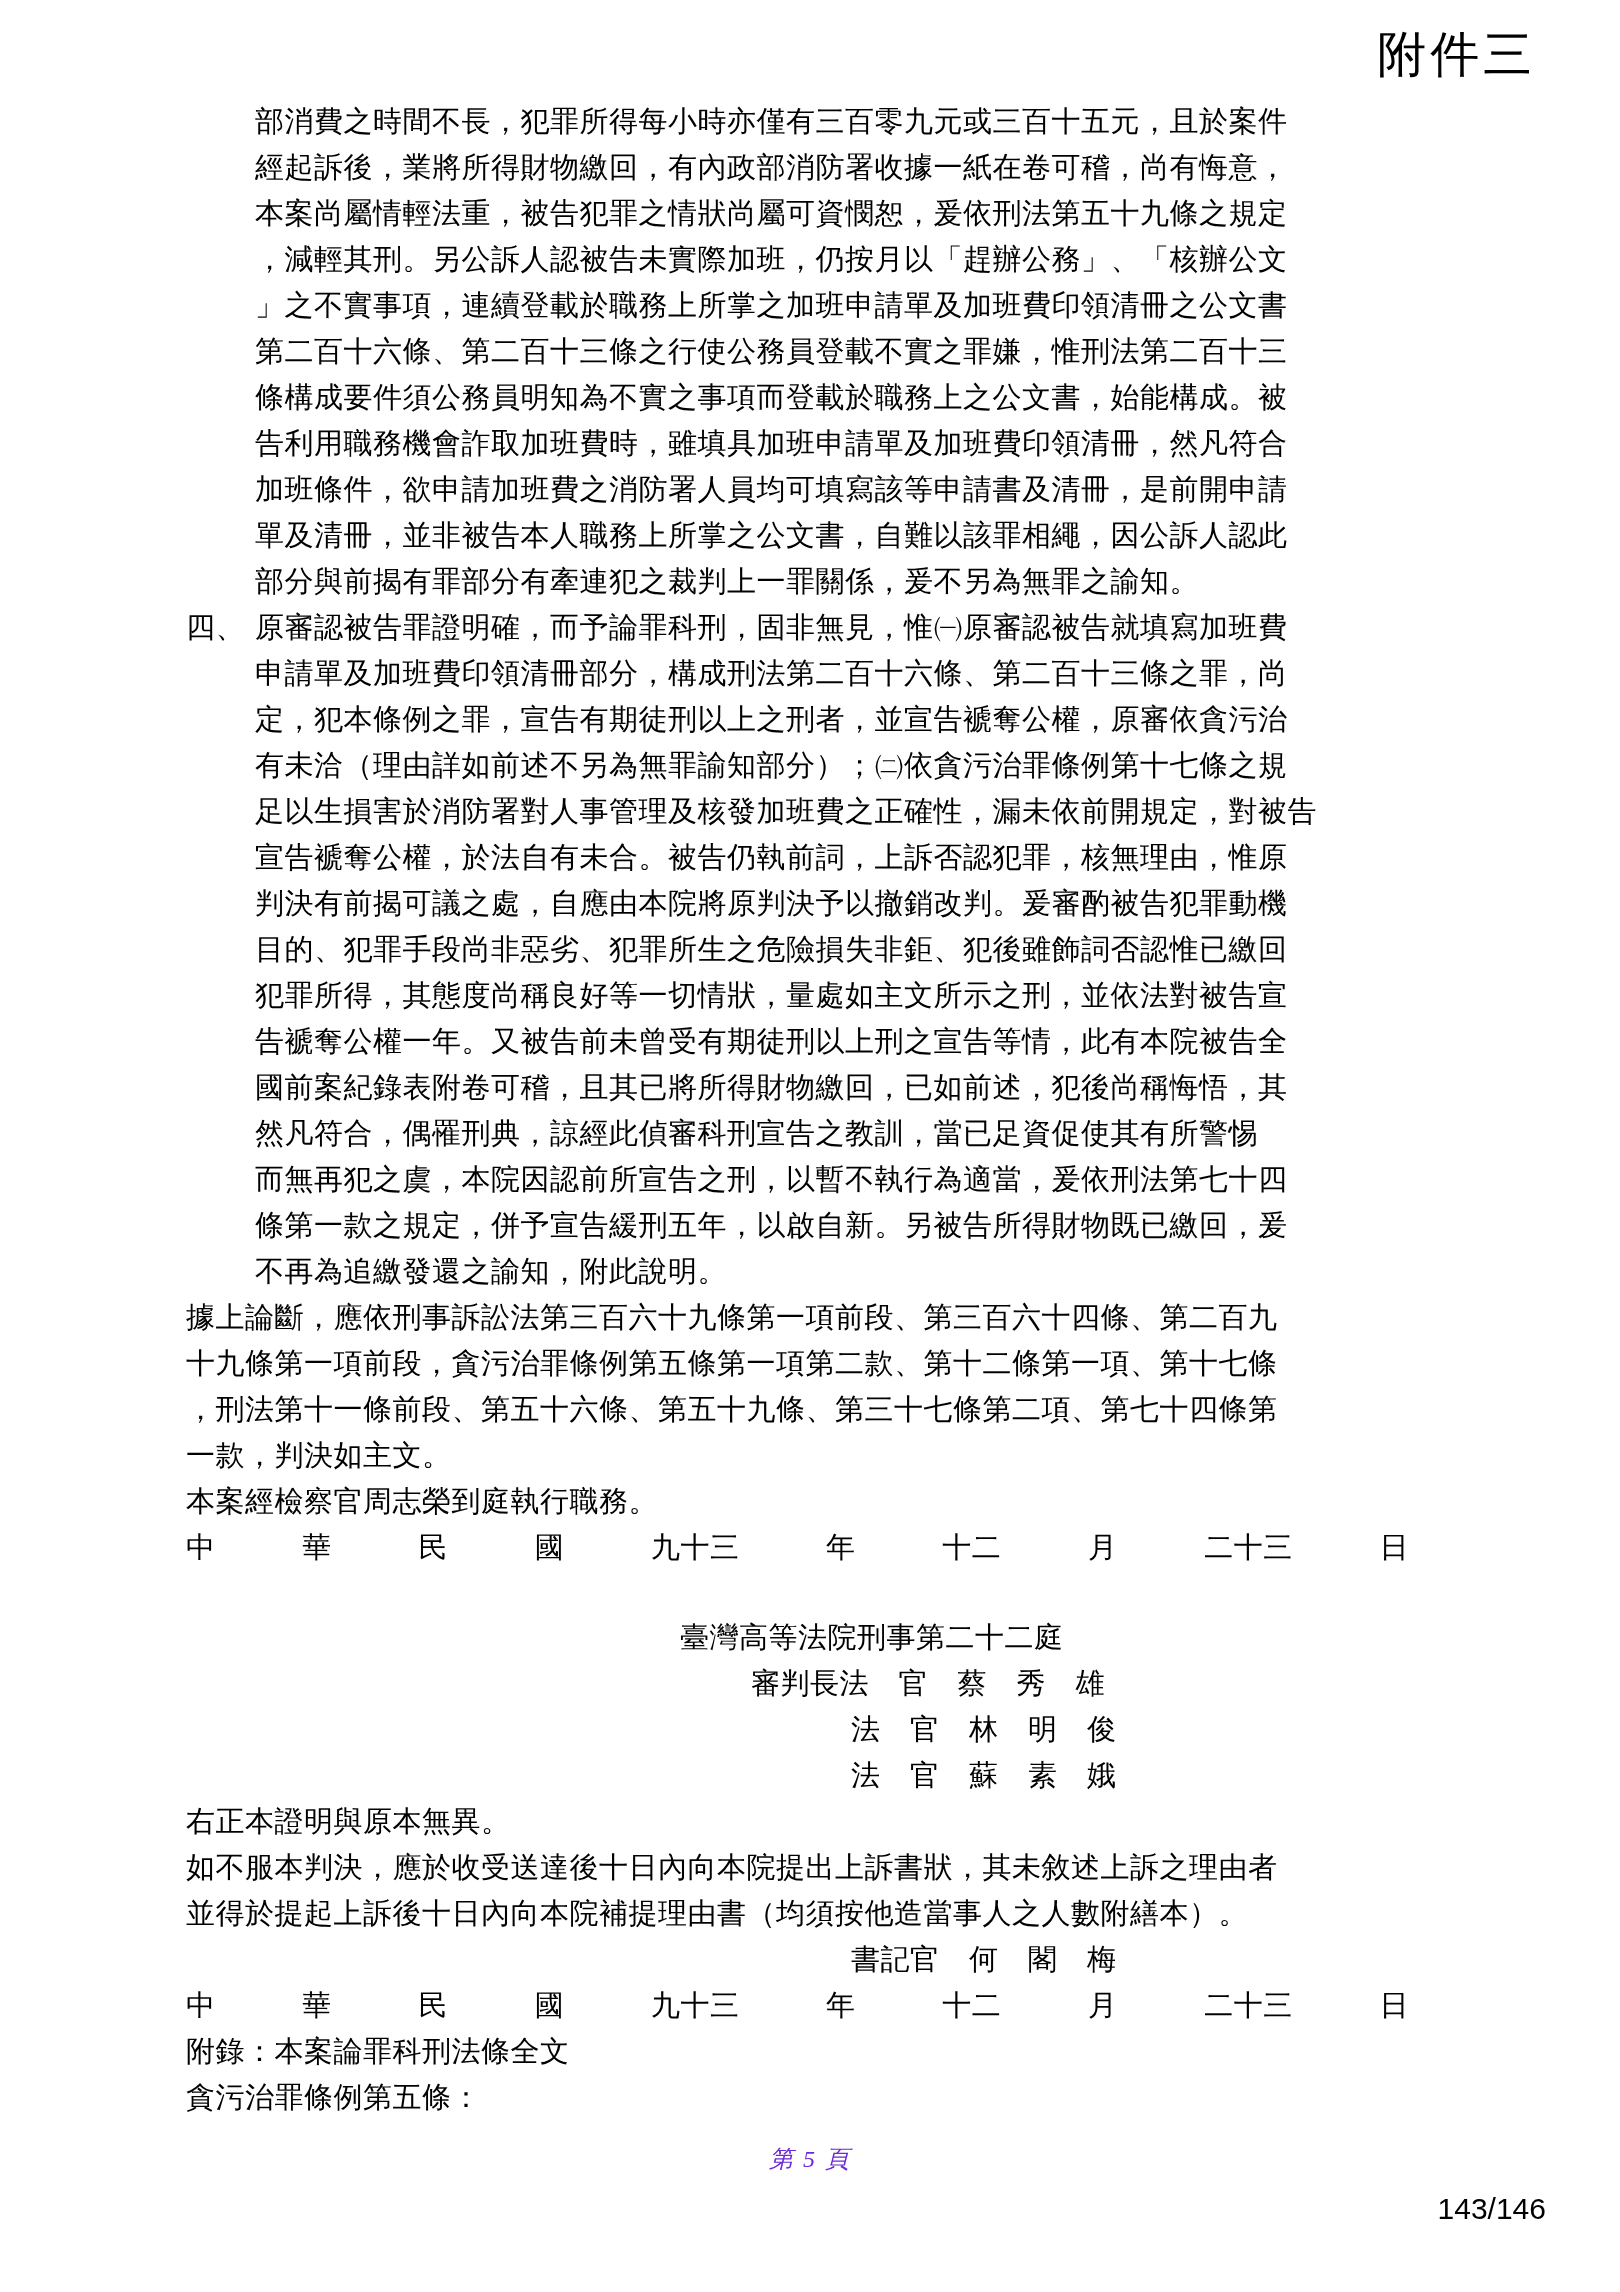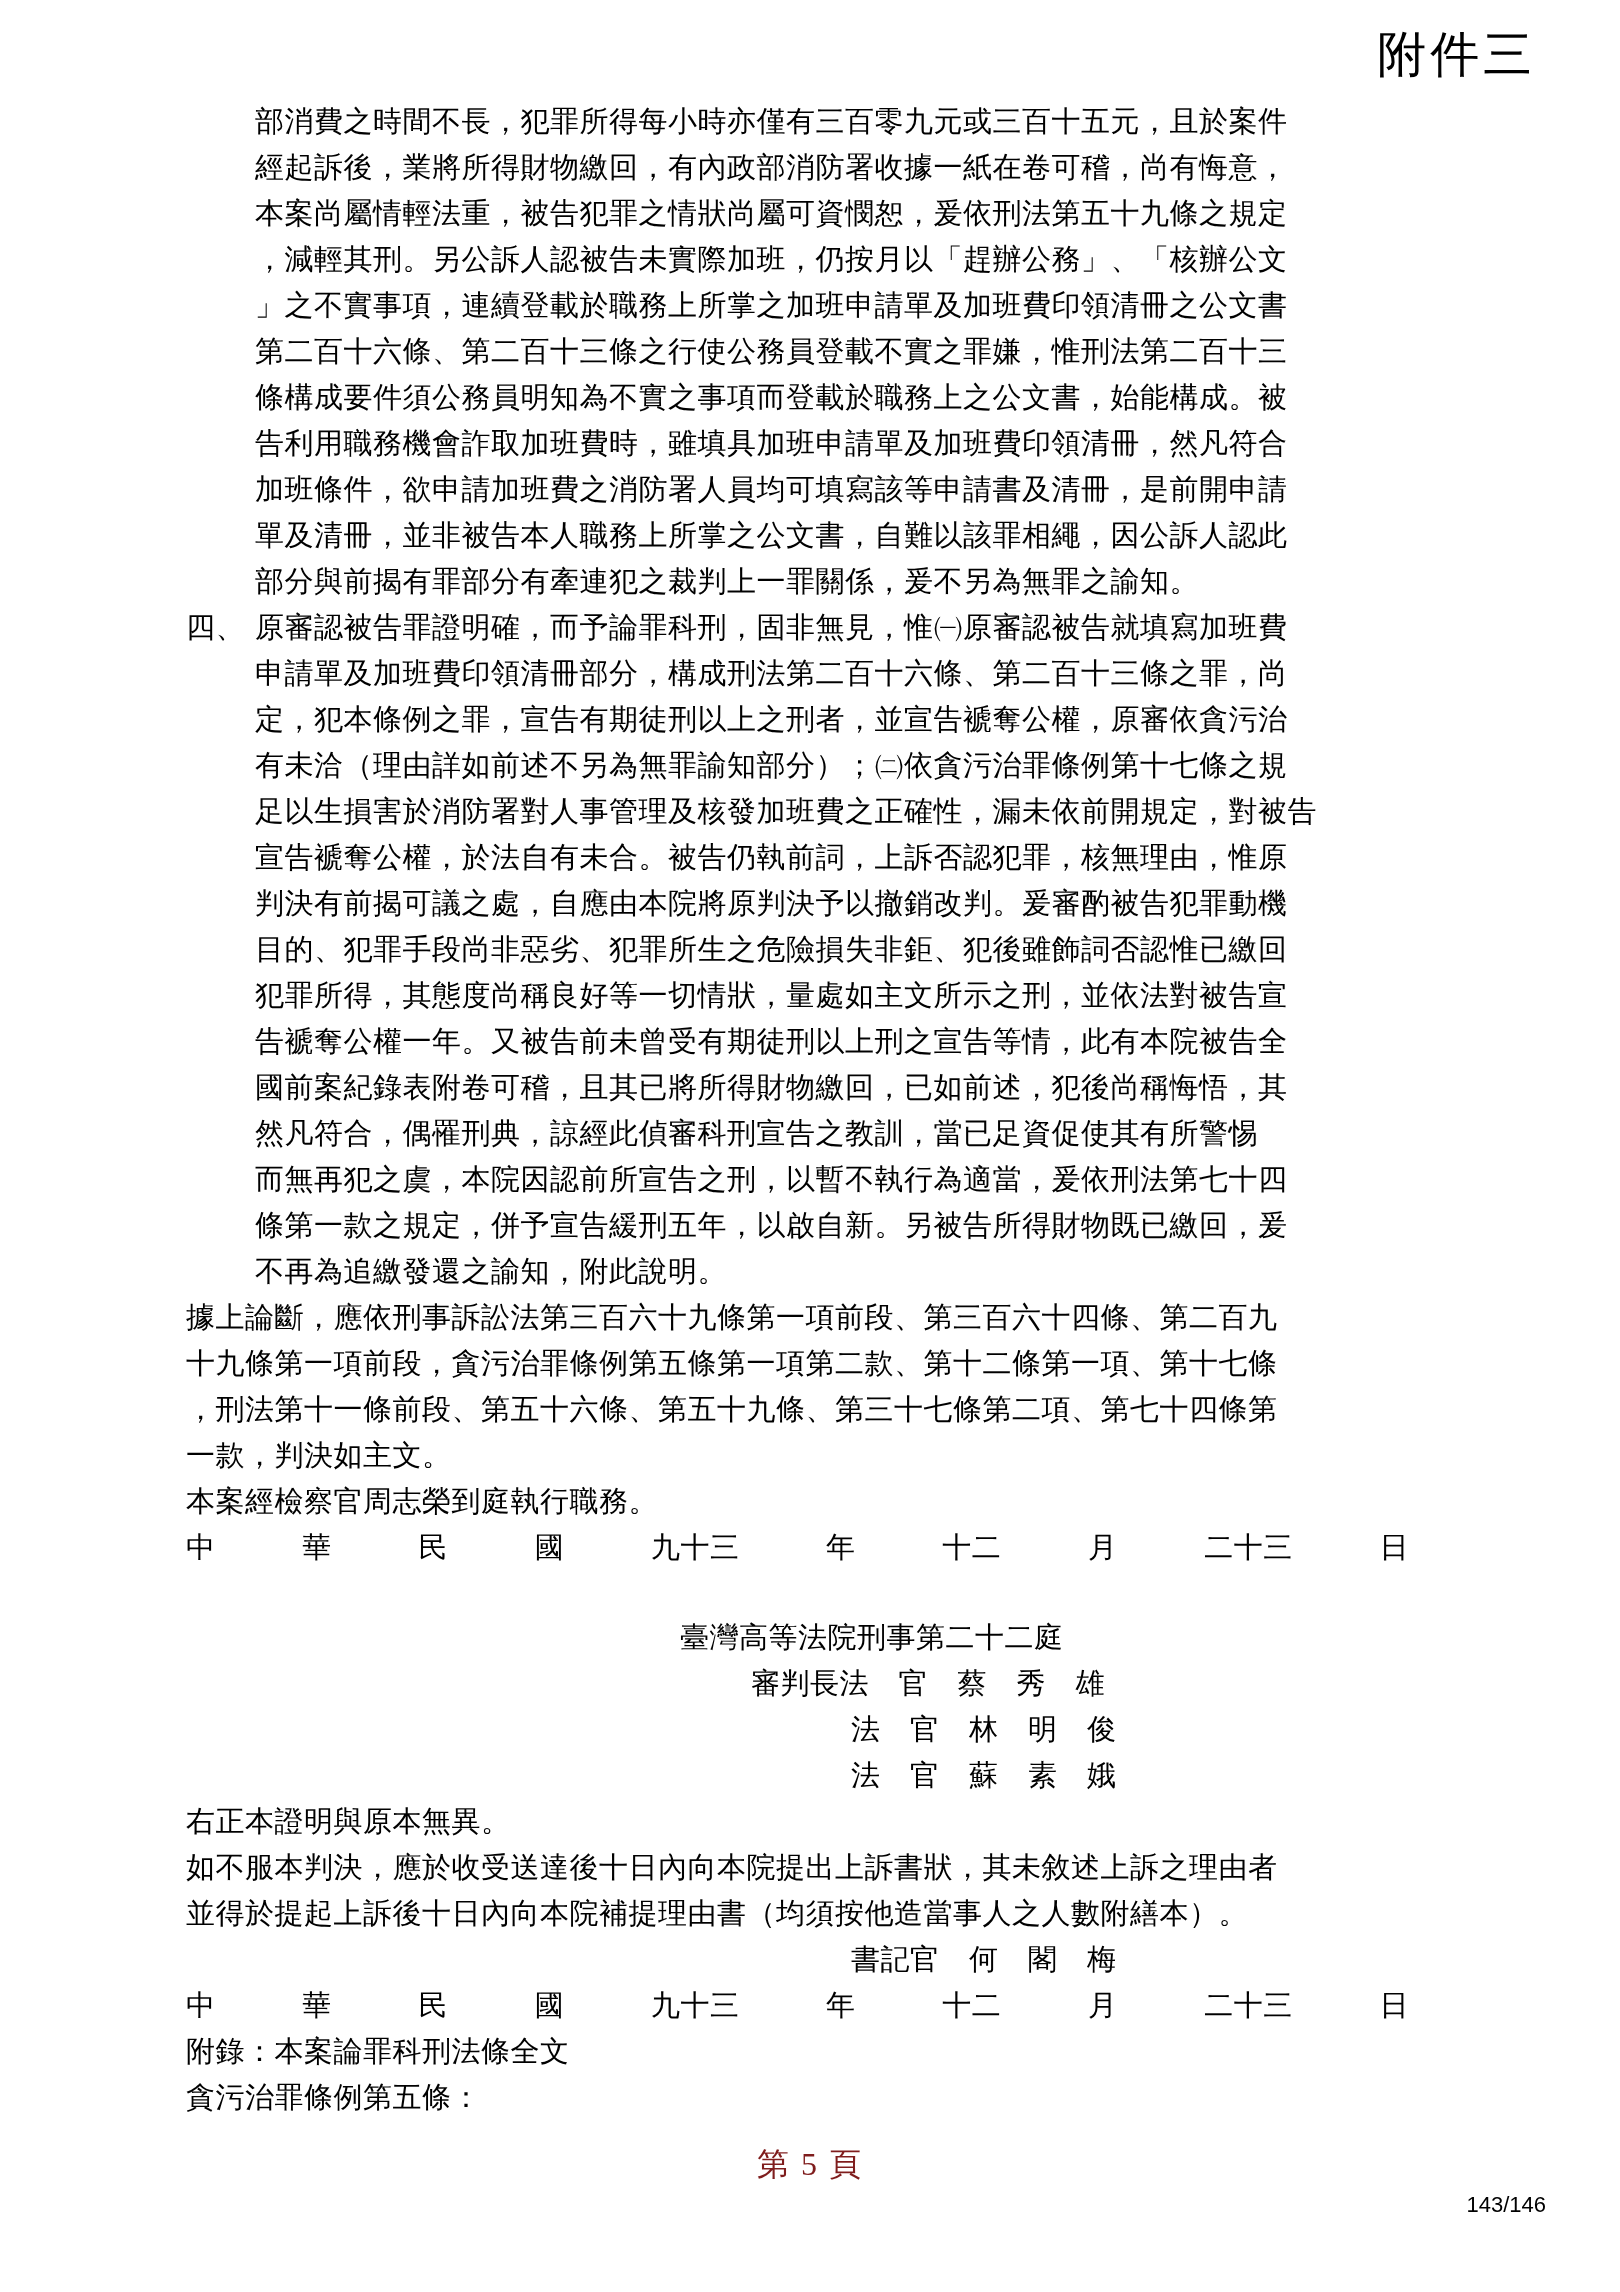--- a/index.html
+++ b/index.html
@@ -20,24 +20,24 @@
   .indent{padding-left:69px;}
   .item-row{display:flex;}
   .item-label{flex:0 0 69px;}
   .date-row{display:flex;justify-content:space-between;width:1223px;}
   .court-line{padding-left:494px;margin-top:44px;}
   .judge-line-0{padding-left:565px;}
   .judge-line-1,.judge-line-2{padding-left:665px;}
   .clerk-line{padding-left:665px;}
   .footer-page{
     position:absolute;top:2143px;left:0;width:100%;text-align:center;
-    color:#7f1d1d;font-size:32px;letter-spacing:2px;
+    color:#6d28d9;font-size:24px;letter-spacing:2px;font-style:italic;
   }
   .page-counter{
-    position:absolute;top:2192px;right:74px;font-size:22px;
+    position:absolute;top:2192px;right:74px;font-size:30px;
     font-family:"Liberation Sans","DejaVu Sans",sans-serif;
   }
 </style>
 </head>
 <body>
 
 <div class="attachment-label">附件三</div>
 
 <div class="content">
 

